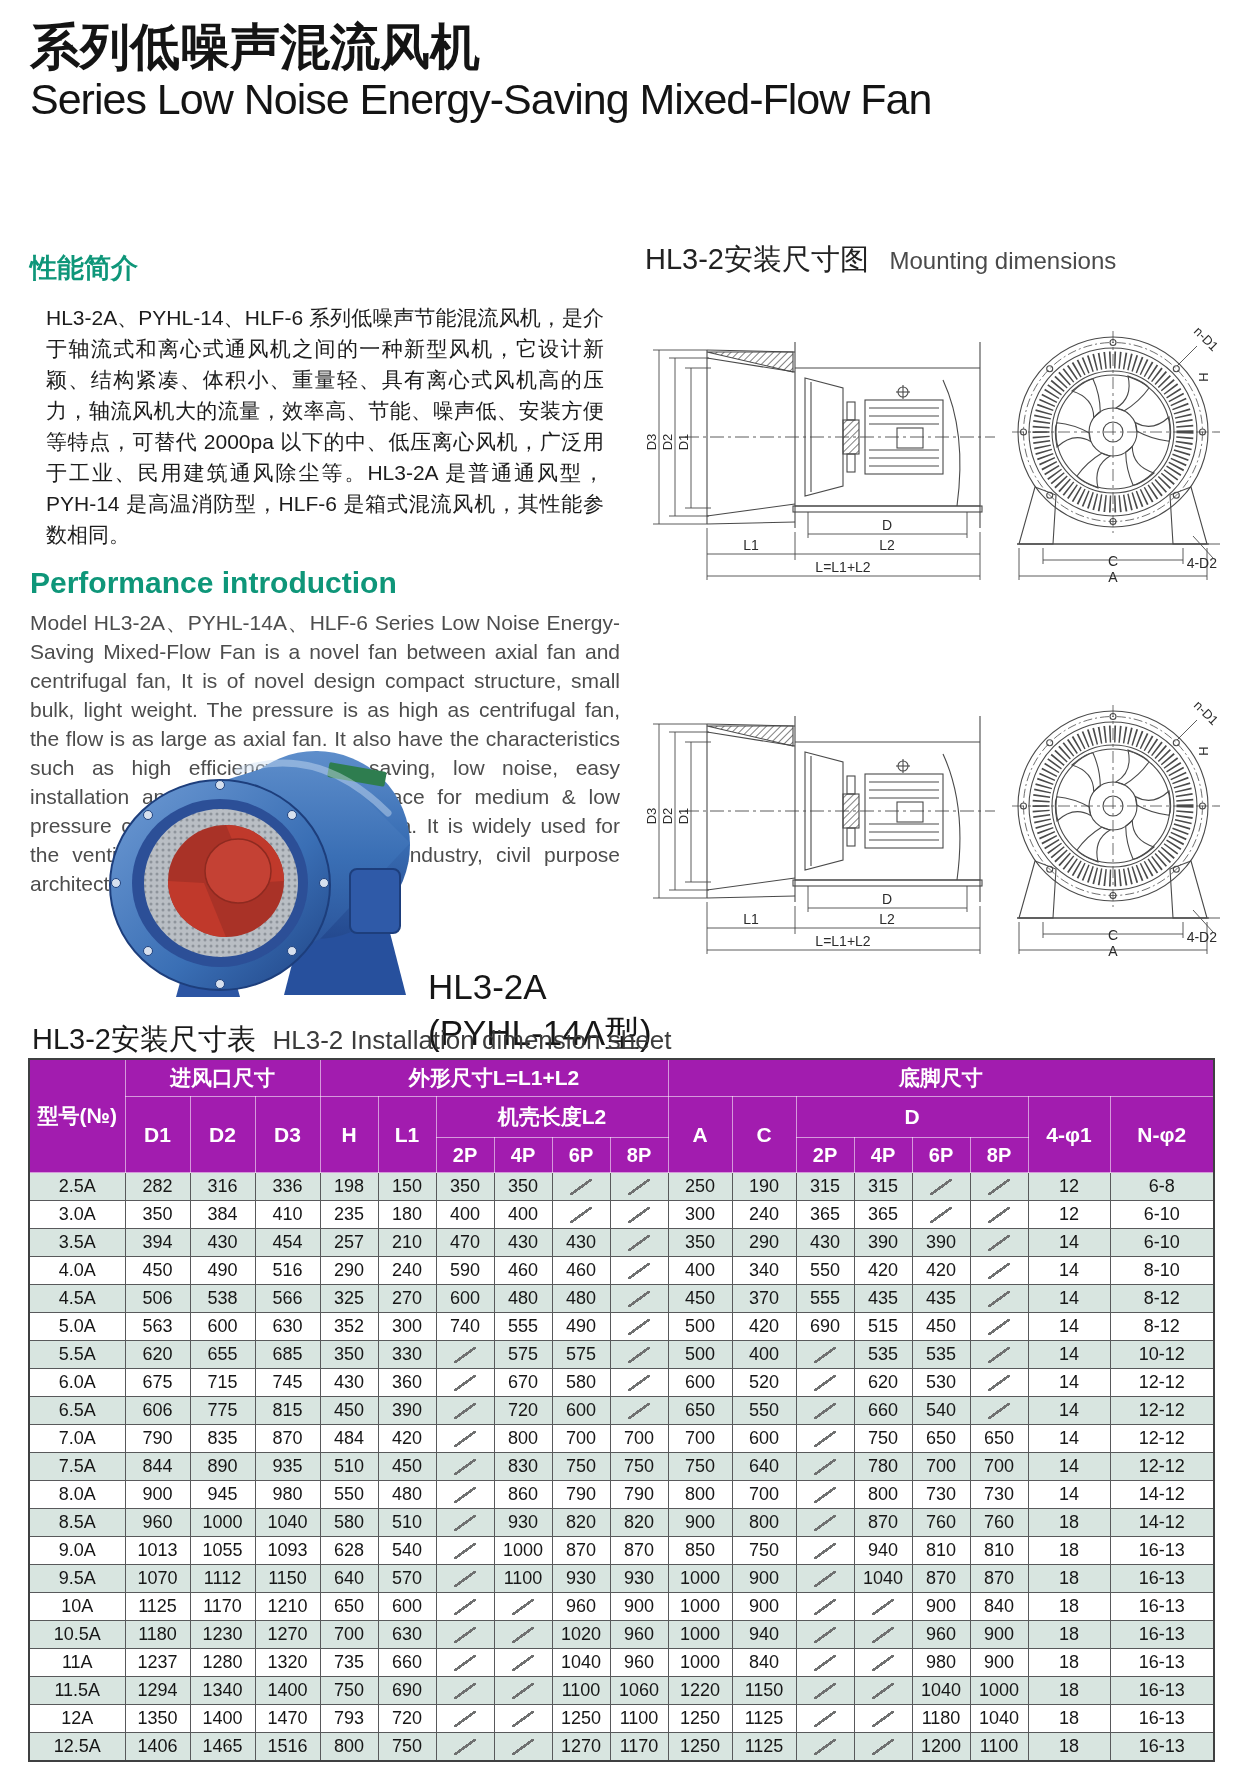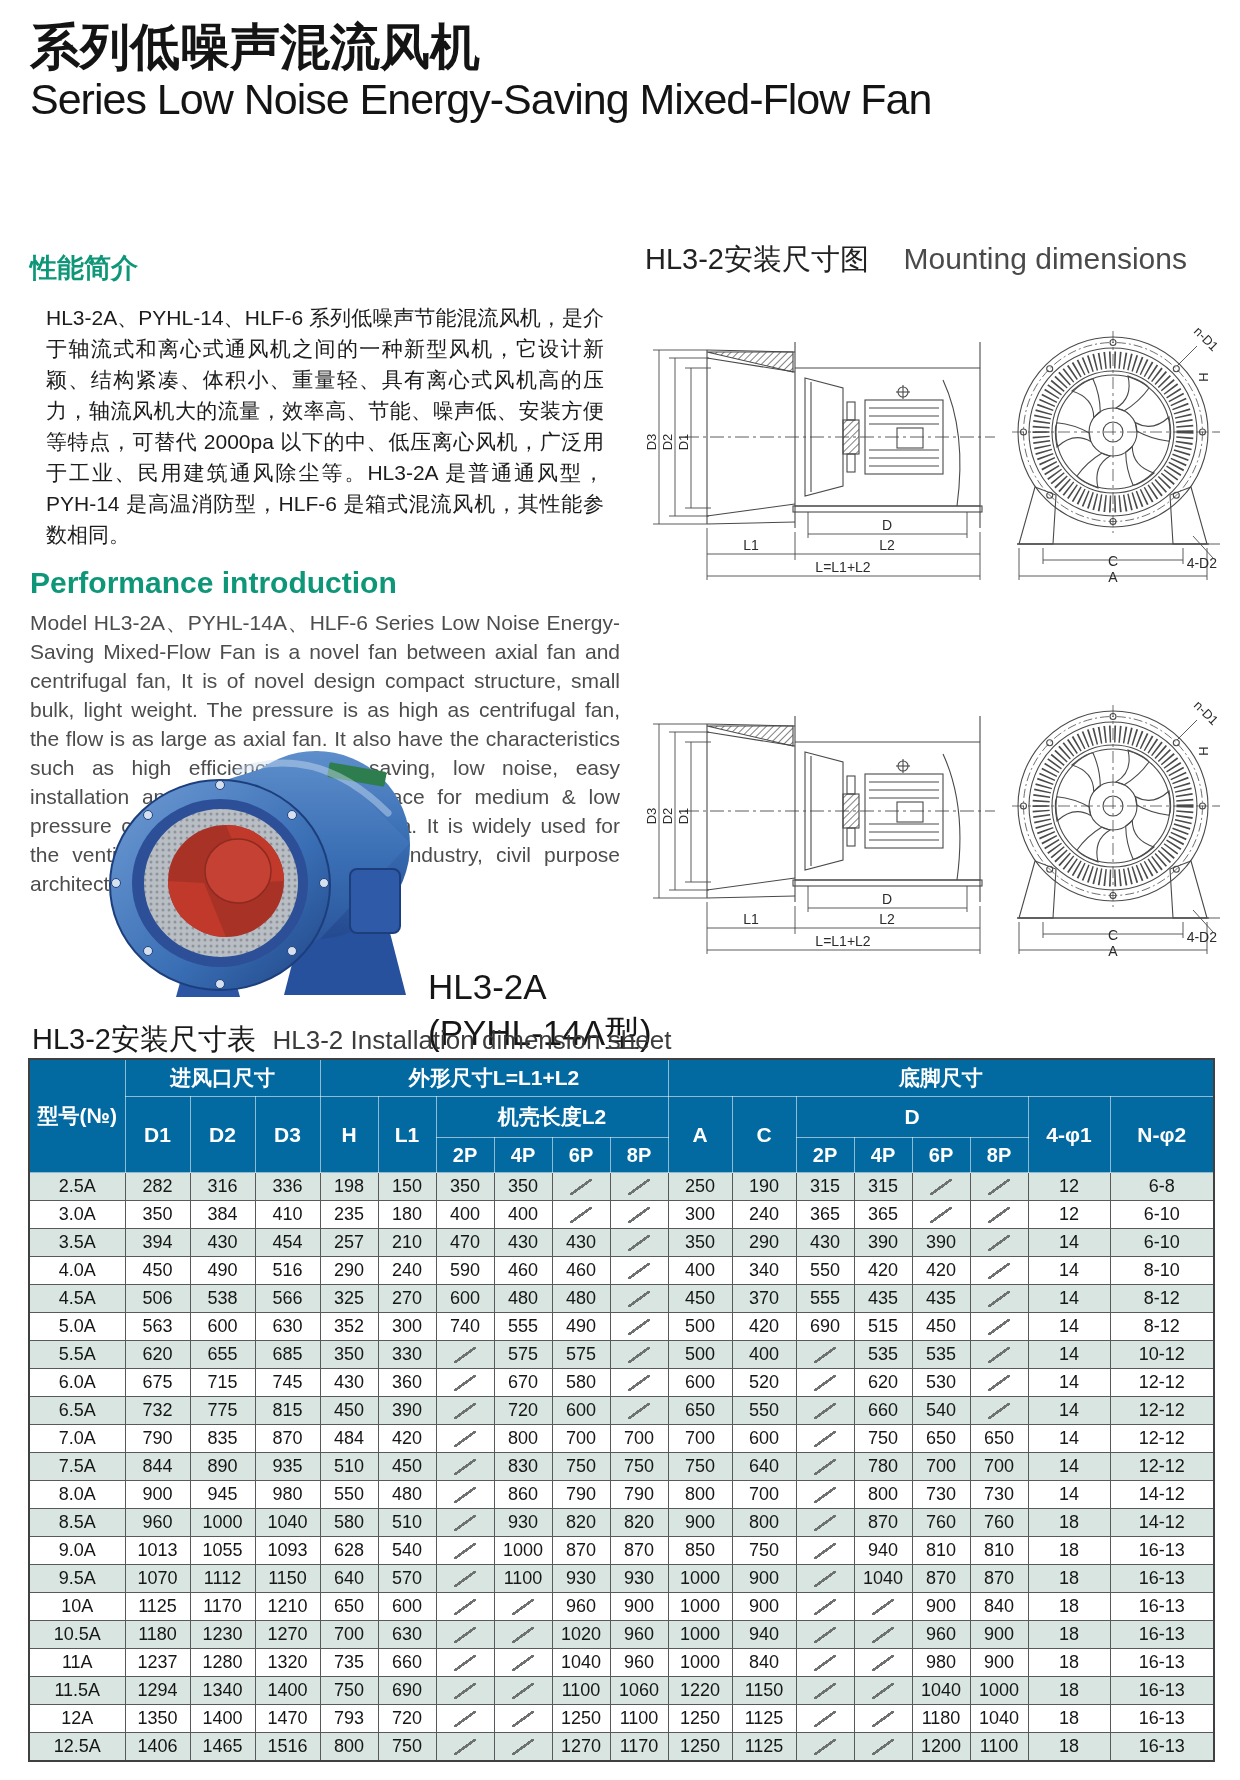--- a/index.html
+++ b/index.html
@@ -18,34 +18,34 @@
   .intro p.cn{font-size:21px;line-height:31px;margin:16px;text-align:justify;color:#1c1c1c;}
   .intro h3.en{font-size:30px;font-weight:700;color:#0E9679;margin:14px 0 8px 0;}
   .intro p.en{font-size:21px;line-height:29px;margin:0;text-align:justify;color:#4d4d4d;}
 
   
   .diag{left:645px;width:575px;}
   .diag1{top:240px;}
   .diag2{top:656px;}
   .diag-title{white-space:nowrap;margin-bottom:2px;}
   .diag-title .cn{font-size:29px;color:#222;}
-  .diag-title .en{font-size:30px;color:#4a4a4a;margin-left:30px;}
+  .diag-title .en{font-size:24px;color:#4a4a4a;margin-left:16px;}
   svg text{font-family:"Liberation Sans","DejaVu Sans",sans-serif;}
 
   
   .photo{top:733px;left:88px;}
   .caption{top:964px;left:428px;font-size:35px;font-weight:400;color:#161616;line-height:1.3;}
 
   
   .table-title{top:1020px;left:32px;white-space:nowrap;}
   .table-title .cn{font-size:29px;color:#1a1a1a;}
   .table-title .en{font-size:26px;color:#3c3c3c;margin-left:12px;}
   .tbl-wrap{top:1058px;left:28px;width:1187px;}
   table.dim{border-collapse:collapse;table-layout:fixed;width:1187px;border:2px solid #3f4041;}
-  table.dim thead th{background:#0369a1;color:#ffffff;font-weight:700;border:1px solid rgba(255,255,255,.55);padding:0;}
+  table.dim thead th{background:#a21caf;color:#ffffff;font-weight:700;border:1px solid rgba(255,255,255,.55);padding:0;}
   .g-row th{height:36px;font-size:21px;}
   .m-row th{height:40px;font-size:21px;}
   .p-row th{height:34px;font-size:20px;}
   table.dim td{border:1px solid #58595b;text-align:center;vertical-align:middle;height:27px;font-size:18px;color:#161616;padding:0;}
   table.dim tr.alt td{background:#d8e5e0;}
   .slash{display:inline-block;width:22px;height:16px;background:linear-gradient(to bottom right,transparent 45%,#6f7070 45%,#6f7070 55%,transparent 55%);vertical-align:middle;}
 </style>
 </head>
 <body>
 
@@ -620,21 +620,21 @@
           <td>520</td>
           <td><span class="slash"></span></td>
           <td>620</td>
           <td>530</td>
           <td><span class="slash"></span></td>
           <td>14</td>
           <td>12-12</td>
         </tr>
         <tr class="alt">
           <td>6.5A</td>
-          <td>732</td>
+          <td>606</td>
           <td>775</td>
           <td>815</td>
           <td>450</td>
           <td>390</td>
           <td><span class="slash"></span></td>
           <td>720</td>
           <td>600</td>
           <td><span class="slash"></span></td>
           <td>650</td>
           <td>550</td>

